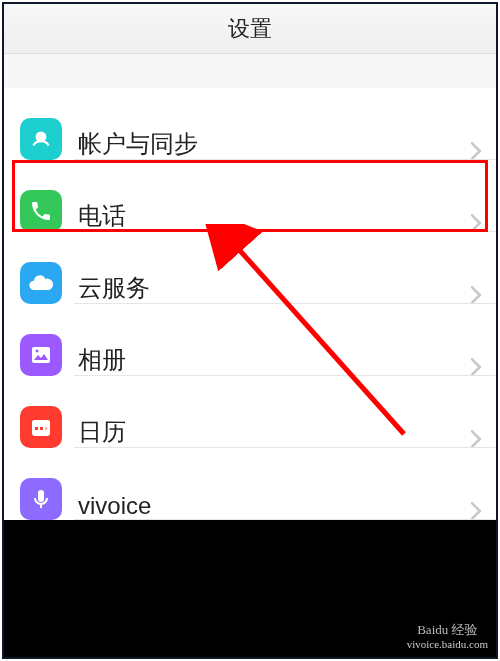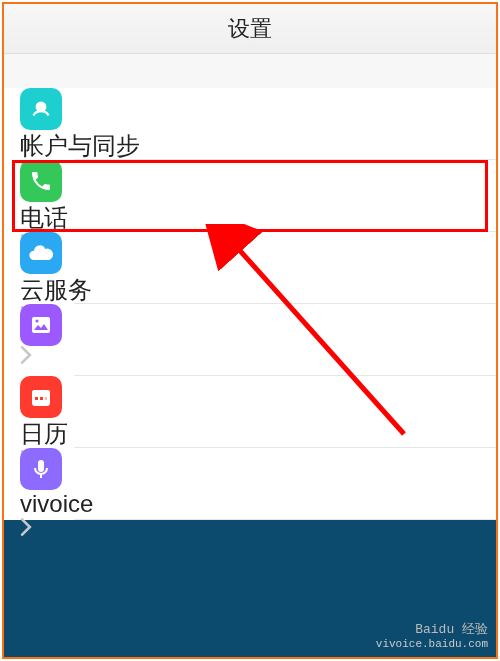--- a/index.html
+++ b/index.html
@@ -7,22 +7,22 @@
       width: 500px;
       height: 661px;
       background: #fff;
       position: relative;
       font-family: "KaiTi", "STKaiti", cursive, sans-serif;
       overflow: hidden;
     }
     .frame {
       position: absolute;
       top: 2px; left: 2px; right: 2px; bottom: 2px;
-      border: 2px solid #f97316;
-      background: #0c4a6e;
+      border: 2px solid #0f172a;
+      background: #000000;
     }
     .header {
       height: 50px;
       background: linear-gradient(#f7f7f7, #efefef);
       border-bottom: 1px solid #ddd;
       display: flex;
       align-items: center;
       justify-content: center;
       font-size: 22px;
       font-weight: 500;
@@ -30,25 +30,24 @@
     }
     .spacer {
       height: 34px;
       background: #f7f7f7;
     }
     .list {
       background: #fff;
     }
     .row {
       display: flex;
-      align-items: flex-start;
+      align-items: flex-end;
       height: 72px;
       padding: 0 14px 0 16px;
       position: relative;
-      flex-direction: column;
     }
     .row::after {
       content: "";
       position: absolute;
       left: 70px; right: 0; bottom: 0;
       height: 1px;
       background: #e6e6e6;
     }
     .icon-box {
       width: 42px; height: 42px;
@@ -83,22 +82,22 @@
       position: absolute;
       pointer-events: none;
       z-index: 6;
     }
     .watermark {
       position: absolute;
       right: 8px;
       bottom: 6px;
       font-size: 11px;
       color: #ccc;
-      font-family: Liberation Mono, monospace;
-      text-align: right;
+      font-family: Liberation Serif, serif;
+      text-align: center;
       line-height: 1.2;
       z-index: 7;
     }
     .watermark .brand {
       font-size: 13px;
       color: #bbb;
     }
     
     .bg-teal { background: #1ecfcf; }
     .bg-blue { background: #2aa8f2; }
@@ -160,20 +159,21 @@
 
 
     <div class="row">
       <div class="icon-box bg-purple">
         <svg width="24" height="24" viewBox="0 0 24 24">
             <rect x="3" y="4" width="18" height="16" rx="2" fill="#fff"></rect>
             <path fill="#9b59ff" d="M5 17l4-5 3 3 3-4 4 6H5z"></path>
             <circle cx="8" cy="8" r="1.5" fill="#9b59ff"></circle>
           </svg>
       </div>
+      <span class="label">相册</span>
       <svg class="chevron" width="12" height="18" viewBox="0 0 8 14">
           <path d="M1 1l6 6-6 6" stroke="#c7c7cc" stroke-width="2" fill="none" stroke-linecap="round"></path>
         </svg>
     </div>
 
     <div class="row">
       <div class="icon-box bg-red">
         <svg width="24" height="24" viewBox="0 0 24 24">
             <rect x="3" y="5" width="18" height="16" rx="3" fill="#fff"></rect>
             <rect x="3" y="5" width="18" height="5" rx="3" fill="#fff"></rect>

